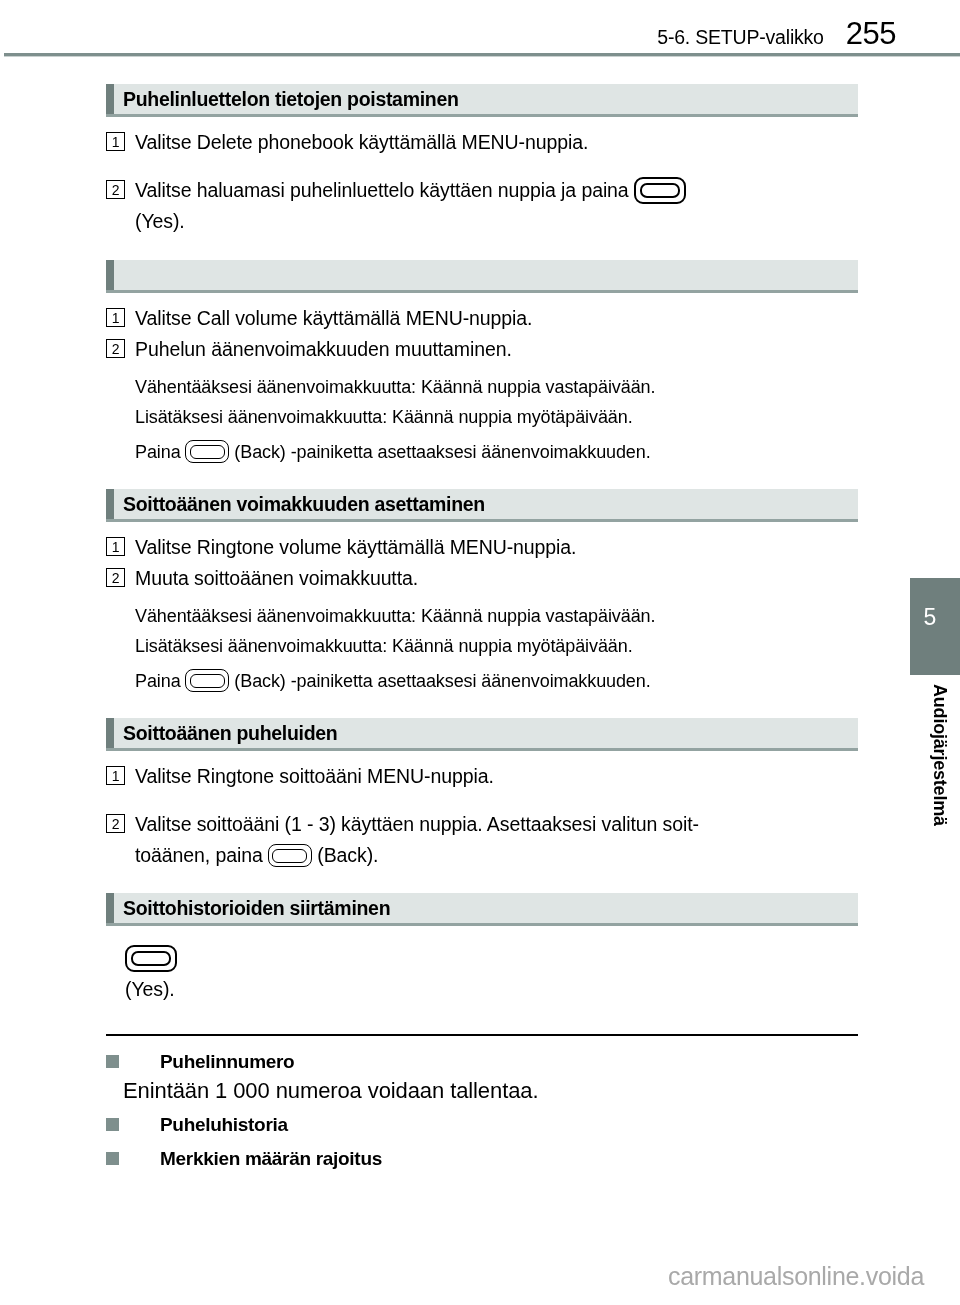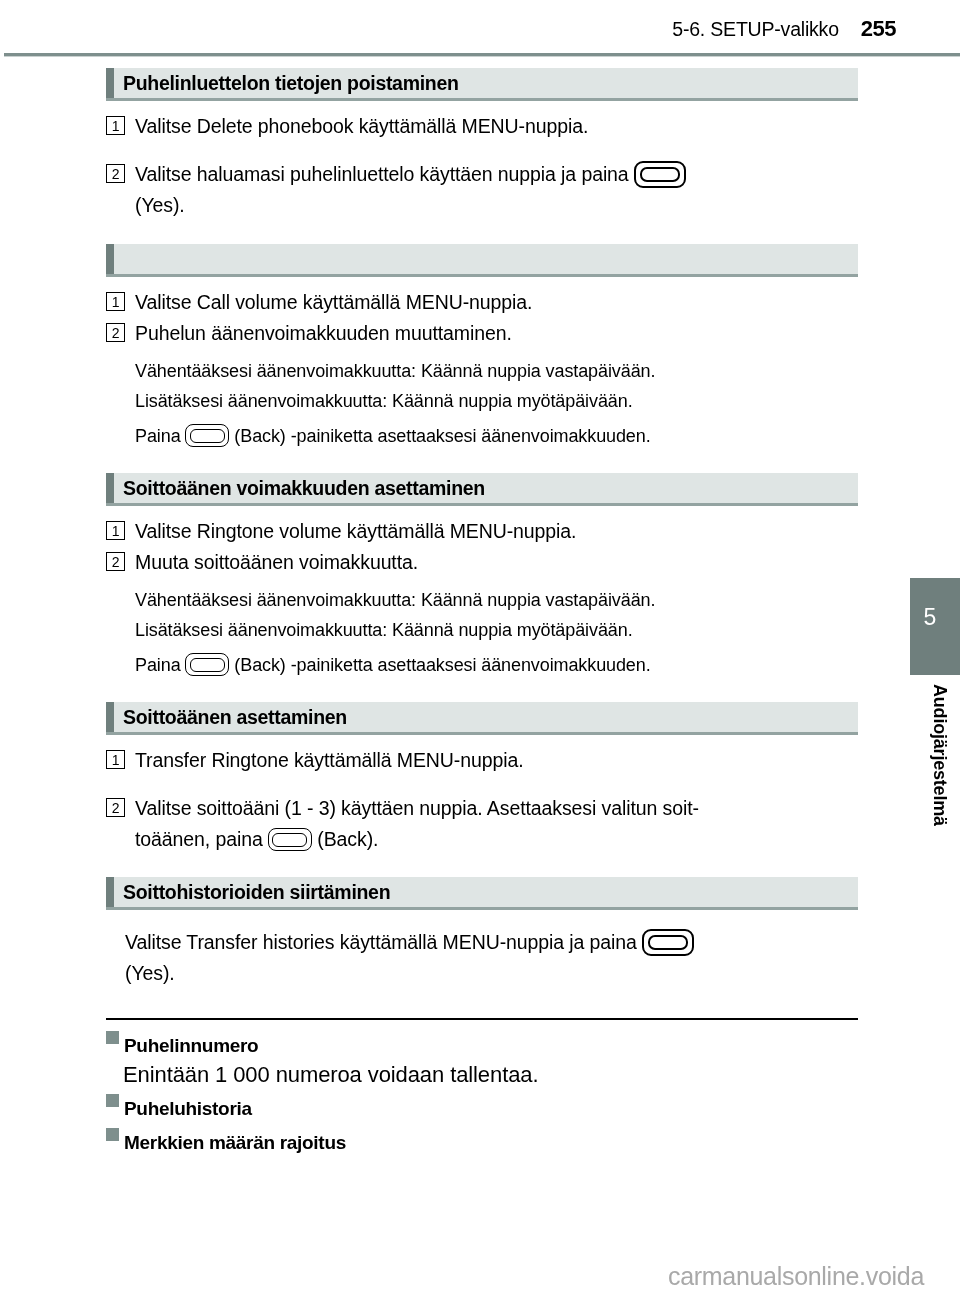--- a/index.html
+++ b/index.html
@@ -31,22 +31,22 @@
     display: flex;
     align-items: baseline;
     gap: 22px;
   }
   .header-section {
     font-size: 19.5px;
     letter-spacing: -0.2px;
     white-space: nowrap;
   }
   .header-pageno {
-    font-size: 22px;
-    font-weight: bold;
+    font-size: 31px;
+    font-weight: normal;
     letter-spacing: -0.5px;
   }
   .header-rule {
     position: absolute;
     left: 0;
     top: 53px;
     width: 960px;
     height: 4px;
     background: #7e8f8d;
   }
@@ -57,21 +57,21 @@
     top: 3px;
     width: 960px;
     height: 1px;
     background: #c9d1d0;
   }
 
   
   .content {
     position: absolute;
     left: 106px;
-    top: 68px;
+    top: 84px;
     width: 752px;
   }
 
   
   .section-bar {
     position: relative;
     height: 30px;
     background: #dfe5e4;
     margin-bottom: 0;
     display: flex;
@@ -184,25 +184,26 @@
   
   .divider {
     height: 2px;
     background: #000;
     margin: 0;
   }
 
   
   .note-head {
     display: flex;
-    align-items: flex-start;
+    align-items: center;
     font-size: 19px;
     font-weight: bold;
     letter-spacing: -0.3px;
     line-height: 28px;
+    gap: 36px;
   }
   .note-bullet {
     flex: 0 0 auto;
     width: 13px;
     height: 13px;
     background: #7e8f8d;
     margin-right: 5px;
     position: relative;
     top: -1px;
   }
@@ -361,28 +362,28 @@
       <span>(Back) -painiketta asettaaksesi äänenvoimakkuuden.</span>
     </div>
   </div>
 
   <div style="height:22px"></div>
 
   <div>
     <div class="section-bar">
       <span class="edge"></span>
       <span class="shadow"></span>
-      <span class="title">Soittoäänen asettaminen</span>
+      <span class="title">Soittoäänen puheluiden</span>
     </div>
 
     <div style="height:13px"></div>
 
     <div class="step">
       <span class="step-num">1</span>
-      <span class="step-body">Transfer Ringtone käyttämällä MENU-nuppia.</span>
+      <span class="step-body">Valitse Ringtone soittoääni MENU-nuppia.</span>
     </div>
 
     <div style="height:17px"></div>
 
     <div class="step">
       <span class="step-num">2</span>
       <span class="step-body">
         <span style="display:block">Valitse soittoääni (1 - 3) käyttäen nuppia. Asettaaksesi valitun soit-</span>
         <span style="display:block">
           <span>toäänen, paina</span>
@@ -398,21 +399,21 @@
   <div>
     <div class="section-bar">
       <span class="edge"></span>
       <span class="shadow"></span>
       <span class="title">Soittohistorioiden siirtäminen</span>
     </div>
 
     <div style="height:20px"></div>
 
     <div class="para" style="margin-left:19px">
-      <span class="just" style="display:block"><span>Valitse Transfer histories käyttämällä MENU-nuppia ja paina</span>
+      <span class="just" style="display:block">
         <span class="btn-glyph"></span></span>
       <span style="display:block">(Yes).</span>
     </div>
   </div>
 
   <div style="height:29px"></div>
   <div class="divider"></div>
   <div style="height:12px"></div>
 
   <div>

